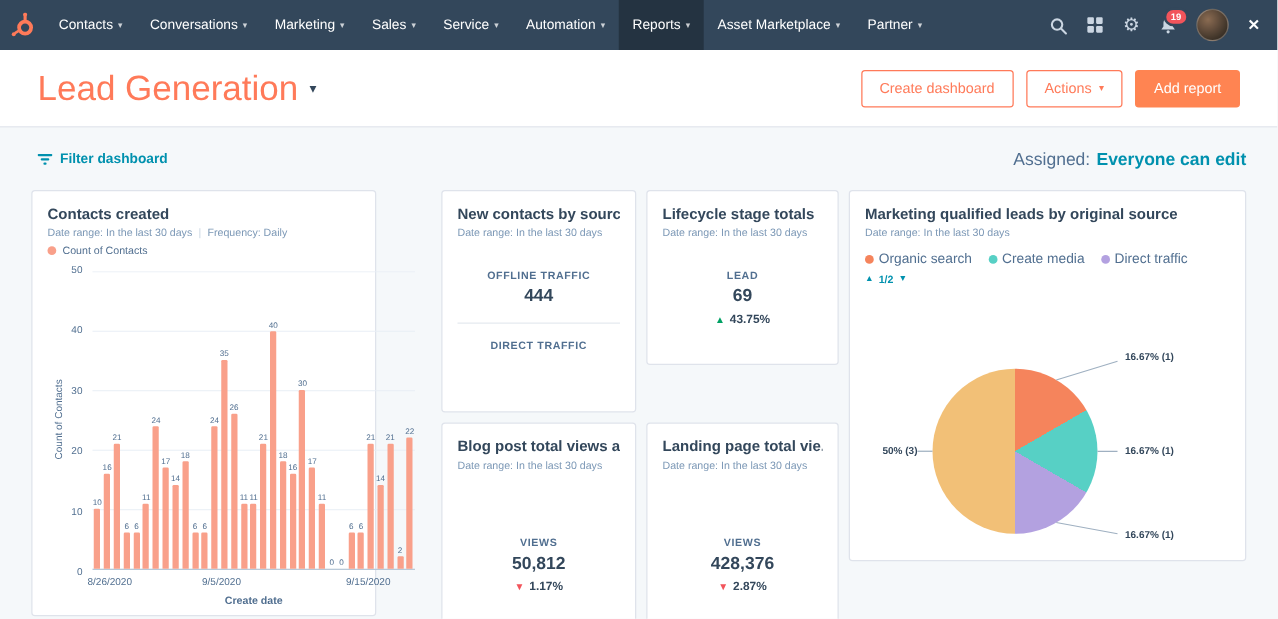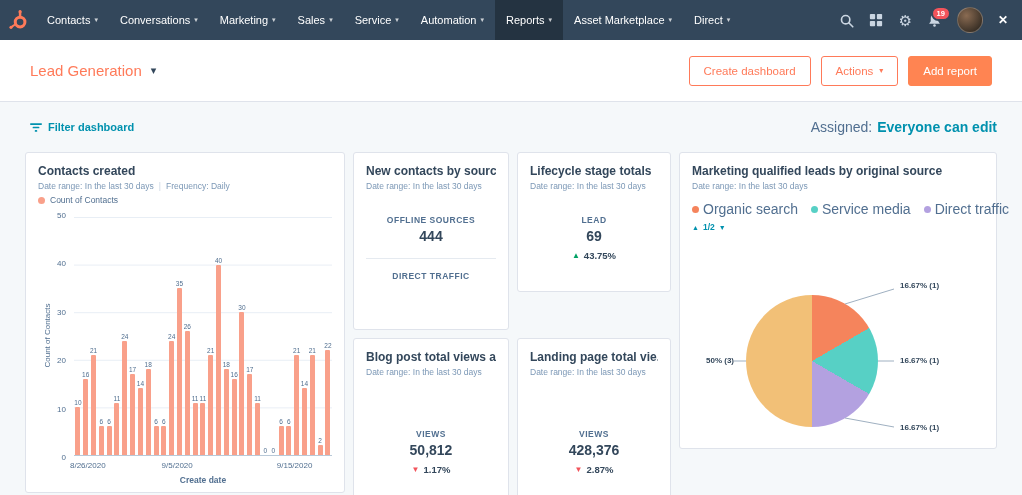--- a/index.html
+++ b/index.html
@@ -38,21 +38,21 @@
     border:1px solid rgba(255,255,255,.25); cursor:pointer;
   }
   .close-x { color:#ffffff; font-size:12px; font-weight:700; cursor:pointer; }
 
   
   .header {
     position:absolute; top:40px; left:0; right:0; height:62px;
     background:#ffffff; border-bottom:1px solid #dfe3eb;
     display:flex; align-items:center; padding:0 30px;
   }
-  .page-title { font-size:15px; font-weight:500; color:#ff7a59; }
+  .page-title { font-size:28px; font-weight:500; color:#ff7a59; }
   .title-caret { color:#33475b; font-size:11px; margin-left:9px; cursor:pointer; }
   .header-actions { margin-left:auto; display:flex; gap:10px; }
   .btn {
     font-family:inherit; font-size:11.5px; font-weight:500; border-radius:3px;
     height:30px; padding:0 14px; display:flex; align-items:center; gap:6px; cursor:pointer;
   }
   .btn .caret { font-size:8px; }
   .btn.outline { background:#fff; border:1px solid #ff7a59; color:#ff7a59; }
   .btn.solid { background:#ff8452; border:1px solid #ff8452; color:#fff; }
 
@@ -62,21 +62,21 @@
     display:flex; align-items:center;
   }
   .filter-link { display:flex; align-items:center; gap:6px; color:#0091ae; font-size:11px; font-weight:600; cursor:pointer; }
   .assigned { margin-left:auto; font-size:14px; color:#516f90; }
   .assigned-link { color:#0091ae; font-weight:600; margin-left:5px; cursor:pointer; }
 
   
   .card {
     position:absolute; background:#fff; border:1px solid #dfe3eb; border-radius:3px;
   }
-  #card-contacts { left:25px;  top:152px; width:320px; height:341px; }
+  #card-contacts { left:25px;  top:152px; width:276px; height:341px; }
   #card-new      { left:353px; top:152px; width:156px; height:178px; }
   #card-lifecycle{ left:517px; top:152px; width:154px; height:140px; }
   #card-mql      { left:679px; top:152px; width:318px; height:297px; }
   #card-blog     { left:353px; top:338px; width:156px; height:210px; }
   #card-landing  { left:517px; top:338px; width:154px; height:210px; }
 
   .card-head { padding:11px 12px 0; }
   .card-title { font-size:12px; font-weight:700; color:#33475b; white-space:nowrap; overflow:hidden; }
   .card-sub { font-size:8.5px; color:#7c98b6; margin-top:3px; white-space:nowrap; overflow:hidden; }
   .sep { margin:0 5px; color:#cbd6e2; }
@@ -111,21 +111,21 @@
              font-size:8px; color:#516f90; }
   .x-ticks span { position:absolute; top:0; }
   .xt0 { left:-4px; }
   .xt1 { left:40%; transform:translateX(-50%); }
   .xt2 { left:70%; transform:translateX(-50%);margin-left:40px; }
   .xlabel { position:absolute; left:48px; top:322px; width:258px; text-align:center;
             font-size:8.5px; font-weight:700; color:#516f90; }
 
   
   .legend-row { padding:10px 12px 0; display:flex; gap:13px; align-items:center;
-                font-size:14px; color:#516f90; flex-wrap:nowrap; }
+                font-size:11px; color:#516f90; flex-wrap:nowrap; }
   .legend-item { display:flex; align-items:center; gap:4px; white-space:nowrap; }
   .pager { padding:5px 12px 0; color:#0091ae; font-size:8.5px; font-weight:700;
            display:flex; gap:4px; align-items:center; cursor:pointer; }
   .pager .tri { font-size:7px; }
   #pie { position:absolute; left:66px; top:142px; width:132px; height:132px; border-radius:50%; }
   .pie-lines { position:absolute; left:0; top:0; pointer-events:none; }
   .pie-label { position:absolute; font-size:8px; font-weight:700; color:#33475b; white-space:nowrap; }
   .pl-0 { left:220px; top:128px; }
   .pl-1 { left:220px; top:203px; }
   .pl-2 { left:220px; top:270px; }
@@ -171,21 +171,21 @@
       </div>
     <div class="nav-item active">
         <span>Reports</span>
         <span class="caret">▾</span>
       </div>
     <div class="nav-item">
         <span>Asset Marketplace</span>
         <span class="caret">▾</span>
       </div>
     <div class="nav-item">
-        <span>Direct</span>
+        <span>Partner</span>
         <span class="caret">▾</span>
       </div>
   </nav>
   <div class="nav-right">
     <span class="nav-icon">
       <svg width="15" height="15" viewBox="0 0 18 18">
           <circle cx="8" cy="8" r="5" fill="none" stroke="currentColor" stroke-width="2"></circle>
           <line x1="12" y1="12" x2="16.5" y2="16.5" stroke="currentColor" stroke-width="2" stroke-linecap="round"></line>
         </svg>
     </span>
@@ -403,21 +403,21 @@
   </div>
   <div class="xlabel">Create date</div>
 </section>
 
 <section class="card" id="card-new">
   <div class="card-head">
     <div class="card-title">New contacts by source</div>
     <div class="card-sub">Date range: In the last 30 days</div>
   </div>
   <div class="metric">
-    <div class="metric-label">OFFLINE SOURCES</div>
+    <div class="metric-label">OFFLINE TRAFFIC</div>
     <div class="metric-value">444</div>
   </div>
   <hr class="card-hr">
   <div class="metric-label" style="text-align:center;">DIRECT TRAFFIC</div>
 </section>
 
 <section class="card" id="card-lifecycle">
   <div class="card-head">
     <div class="card-title">Lifecycle stage totals</div>
     <div class="card-sub">Date range: In the last 30 days</div>
@@ -437,21 +437,21 @@
     <div class="card-title">Marketing qualified leads by original source</div>
     <div class="card-sub">Date range: In the last 30 days</div>
   </div>
   <div class="legend-row">
     <span class="legend-item">
         <span class="dot" style="background: rgb(245, 132, 92);"></span>
         <span>Organic search</span>
       </span>
     <span class="legend-item">
         <span class="dot" style="background: rgb(87, 208, 197);"></span>
-        <span>Service media</span>
+        <span>Create media</span>
       </span>
     <span class="legend-item">
         <span class="dot" style="background: rgb(179, 161, 224);"></span>
         <span>Direct traffic</span>
       </span>
   </div>
   <div class="pager">
     <span class="tri">▲</span>
     <span>1/2</span>
     <span class="tri">▼</span>

